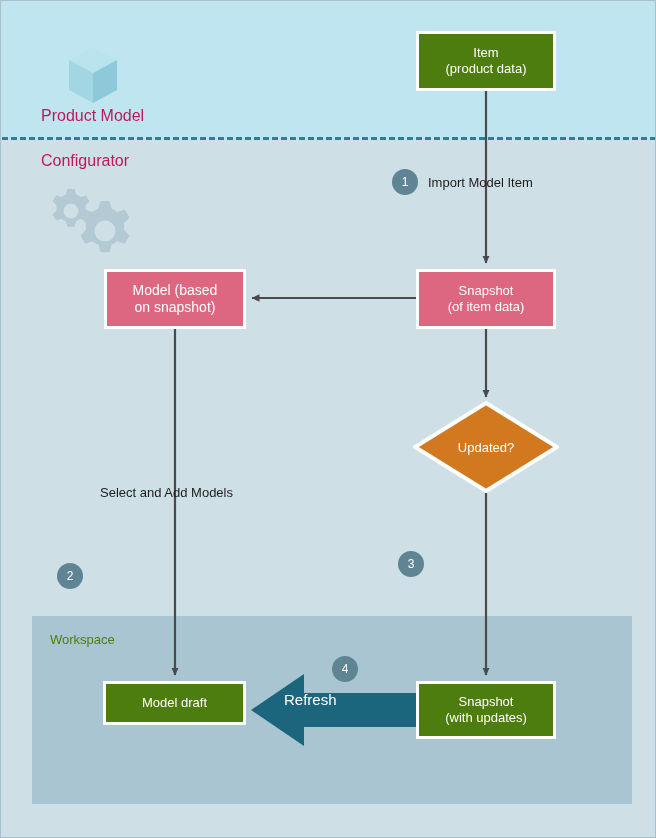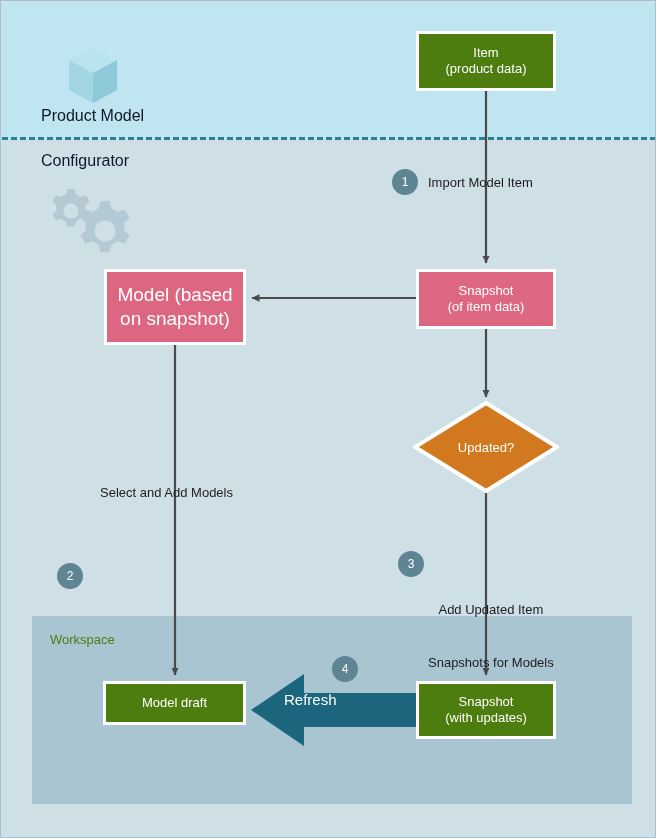--- a/index.html
+++ b/index.html
@@ -22,21 +22,21 @@
   .lane-config{
     position:absolute;left:1px;top:138px;width:654px;height:699px;
     background:#cfdfe6;
   }
   .lane-divider{
     position:absolute;left:1px;top:136px;width:654px;height:0;
     border-top:3px dashed #2c7f96;
   }
   .lane-title{
     position:absolute;
-    font-size:16px;color:#0f172a;white-space:nowrap;
+    font-size:16px;color:#be185d;white-space:nowrap;
   }
   #lane-title-product{left:40px;top:106px;}
   #lane-title-config{left:40px;top:151px;}
 
   
   .workspace{
     position:absolute;left:31px;top:615px;width:600px;height:188px;
     background:#a9c5d2;
   }
   .workspace-label{
@@ -53,21 +53,21 @@
     position:absolute;box-sizing:border-box;
     border:3px solid #ffffff;
     display:flex;align-items:center;justify-content:center;
     text-align:center;color:#ffffff;line-height:1.25;
   }
   .node-dark{background:#4d7c0f;align-items:center;}
   .node-pink{background:#dd6680;}
   .node span{display:block;}
 
   #node-item{left:415px;top:30px;width:140px;height:60px;font-size:13px;}
-  #node-model{left:103px;top:268px;width:142px;height:76px;font-size:19px;}
+  #node-model{left:103px;top:268px;width:142px;height:60px;font-size:14px;}
   #node-snapshot{left:415px;top:268px;width:140px;height:60px;font-size:13px;}
   #node-model-draft{left:102px;top:680px;width:143px;height:44px;font-size:13px;}
   #node-snapshot-updates{left:415px;top:680px;width:140px;height:58px;font-size:13px;}
 
   
   .diamond-wrap{
     position:absolute;left:412px;top:400px;width:146px;height:92px;
   }
   .diamond-label{
     position:absolute;left:0;top:0;width:146px;height:92px;
@@ -213,20 +213,16 @@
 
   <div class="badge" id="badge-1">1</div>
   <div class="badge" id="badge-2">2</div>
   <div class="badge" id="badge-3">3</div>
   <div class="badge" id="badge-4">4</div>
 
   <div class="edge-label" id="label-import">Import Model Item</div>
 
   <div class="edge-label" id="label-select-add">Select and Add Models</div>
 
-  <div class="edge-label" id="label-add-updated">
-    <div>Add Updated Item</div>
-    <div>Snapshots for Models</div>
-  </div>
 
   <div class="edge-label" id="label-refresh">Refresh</div>
 
 </div>
 
 </body></html>

